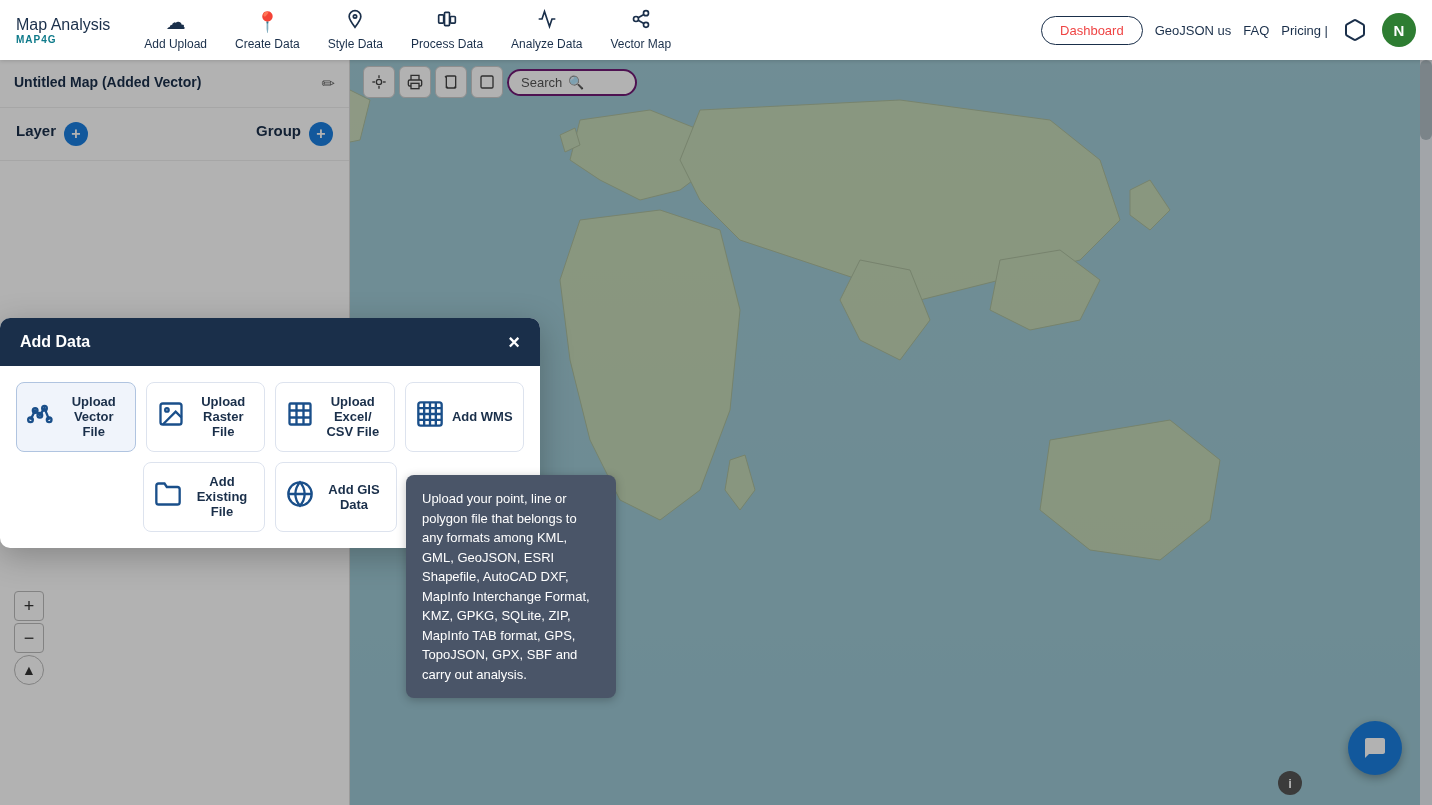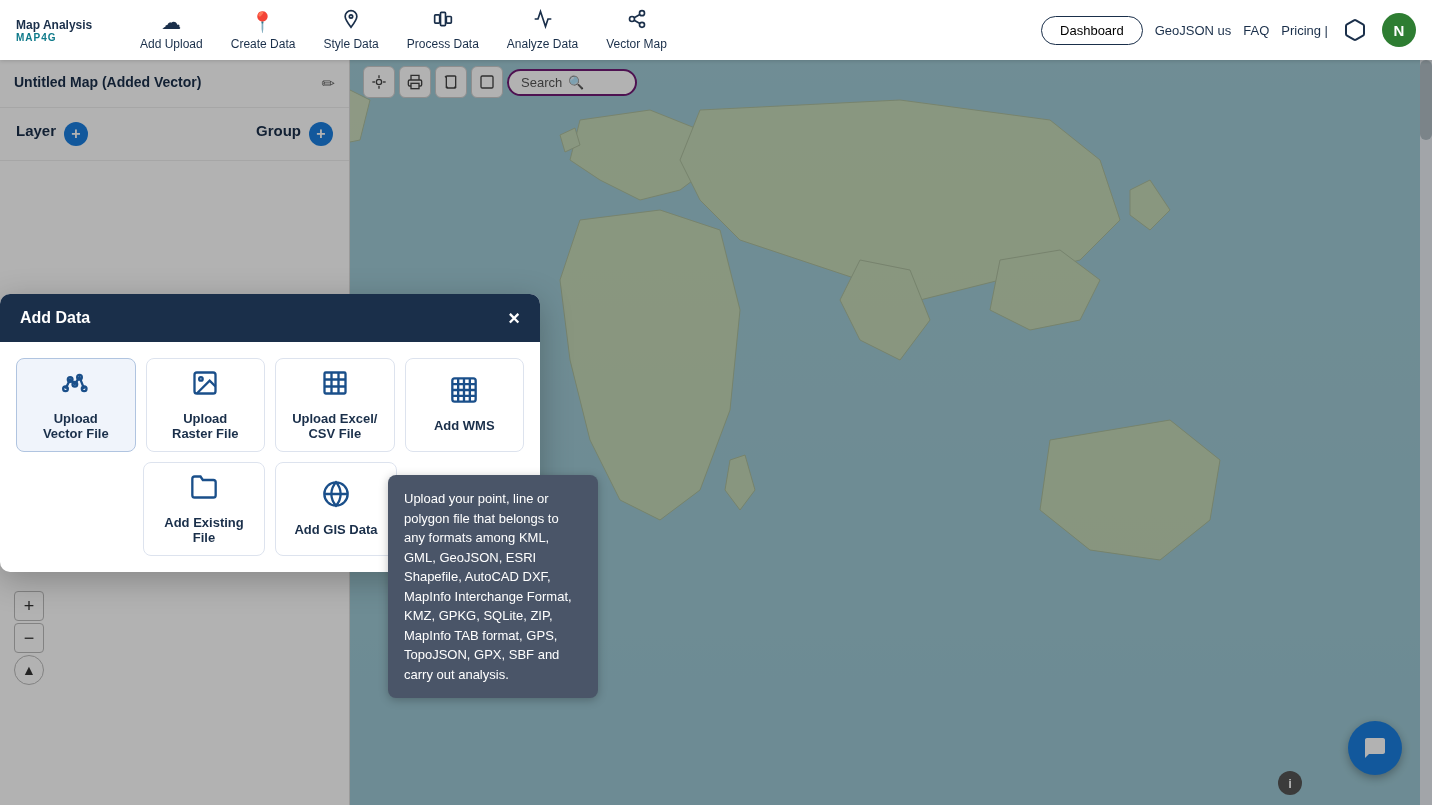--- a/index.html
+++ b/index.html
@@ -17,22 +17,22 @@
       z-index: 100;
       box-shadow: 0 1px 4px rgba(0,0,0,0.15);
     }
     #logo-area {
       display: flex;
       flex-direction: column;
       margin-right: 20px;
       min-width: 90px;
     }
     #logo-title {
-      font-size: 12px;
-      font-weight: 700;
+      font-size: 16px;
+      font-weight: 400;
       color: #1a2f4a;
     }
     #logo-subtitle {
       font-size: 10px;
       color: #0e7a8a;
       font-weight: 700;
       letter-spacing: 1px;
     }
     .nav-item {
       display: flex;
@@ -55,21 +55,21 @@
       display: flex;
       align-items: center;
       gap: 12px;
     }
     #dashboard-btn {
       border: 1.5px solid #1a2f4a;
       border-radius: 20px;
       padding: 6px 18px;
       font-size: 13px;
       font-weight: 500;
-      color: #000000;
+      color: #ef4444;
       cursor: pointer;
       background: #fff;
     }
     .right-link {
       font-size: 13px;
       color: #1a2f4a;
       cursor: pointer;
       font-weight: 500;
     }
     #box-icon {
@@ -336,21 +336,21 @@
       padding: 16px;
       display: grid;
       grid-template-columns: 1fr 1fr 1fr 1fr;
       gap: 10px;
     }
     .modal-option {
       border: 1.5px solid #dde3ee;
       border-radius: 8px;
       padding: 10px 10px;
       display: flex;
-      flex-direction: column;
+      flex-direction: row;
       align-items: center;
       justify-content: center;
       gap: 8px;
       cursor: pointer;
       text-align: center;
       font-size: 13px;
       font-weight: 600;
       color: #1a2f4a;
       min-height: 70px;
       transition: background 0.15s;
@@ -360,21 +360,21 @@
       color: #1a4f8a;
     }
     .modal-option.hovered {
       background: #f0f4fb;
       border-color: #b0c4e0;
     }
 
     
     #tooltip {
       position: absolute;
-      left: 388px;
+      left: 406px;
       top: 415px;
       background: #4a5568;
       color: #fff;
       border-radius: 8px;
       padding: 14px 16px;
       font-size: 13px;
       line-height: 1.5;
       max-width: 210px;
       z-index: 300;
       box-shadow: 0 2px 10px rgba(0,0,0,0.25);

